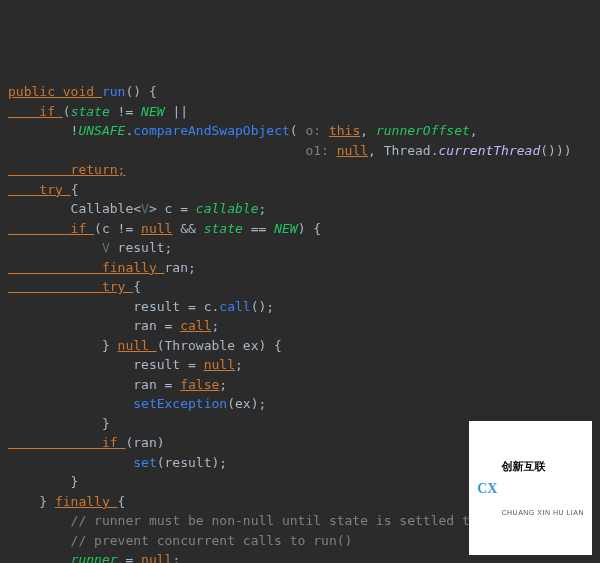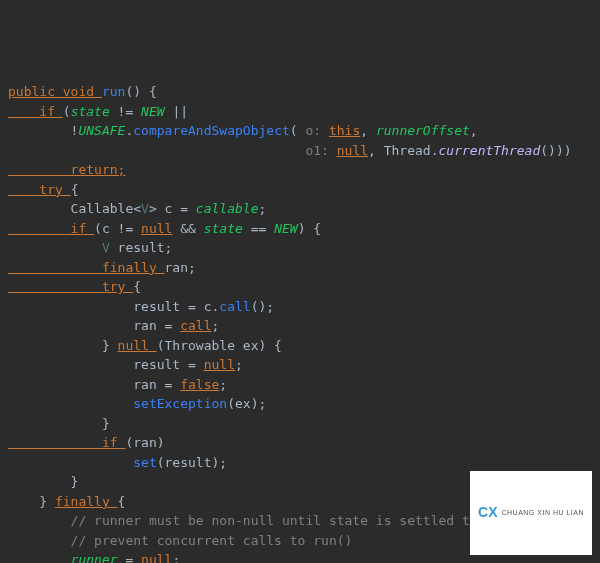--- a/index.html
+++ b/index.html
@@ -37,21 +37,21 @@
       font-weight: bold;
       padding: 4px 8px;
       display: flex;
       align-items: center;
       gap: 4px;
     }
     .watermark-icon {
       color: #3498db;
       font-size: 14px;
       font-weight: bold;
-      font-family: Liberation Sans, sans-serif;
+      font-family: Liberation Serif, serif;
     }
     .watermark-sub {
       font-size: 7px;
       color: #555;
       font-weight: normal;
       letter-spacing: 0.5px;
     }
   </style>
 </head>
 <body>
@@ -87,18 +87,19 @@
 
 
 
 
 
 </div>
 
 <div class="watermark">
   <span class="watermark-icon">CX</span>
   <div>
+    <div>创新互联</div>
     <div class="watermark-sub">CHUANG XIN HU LIAN</div>
   </div>
 </div>
 
 
 
 
 </body></html>

